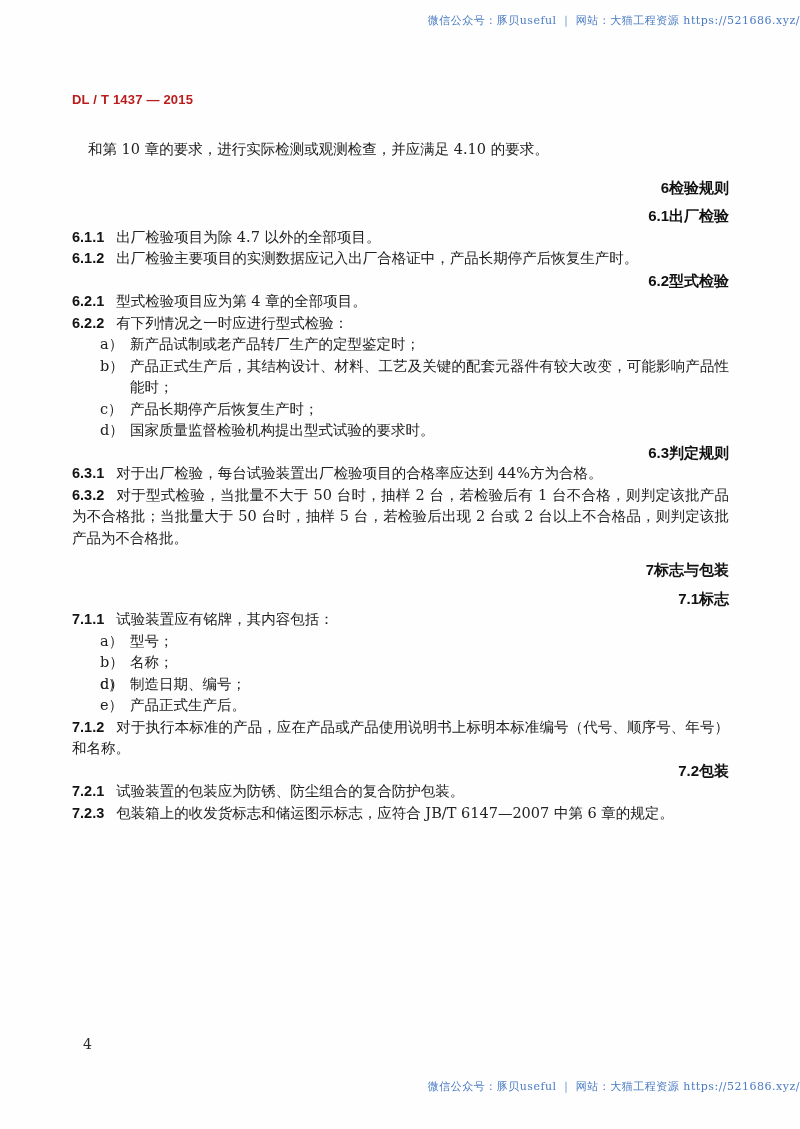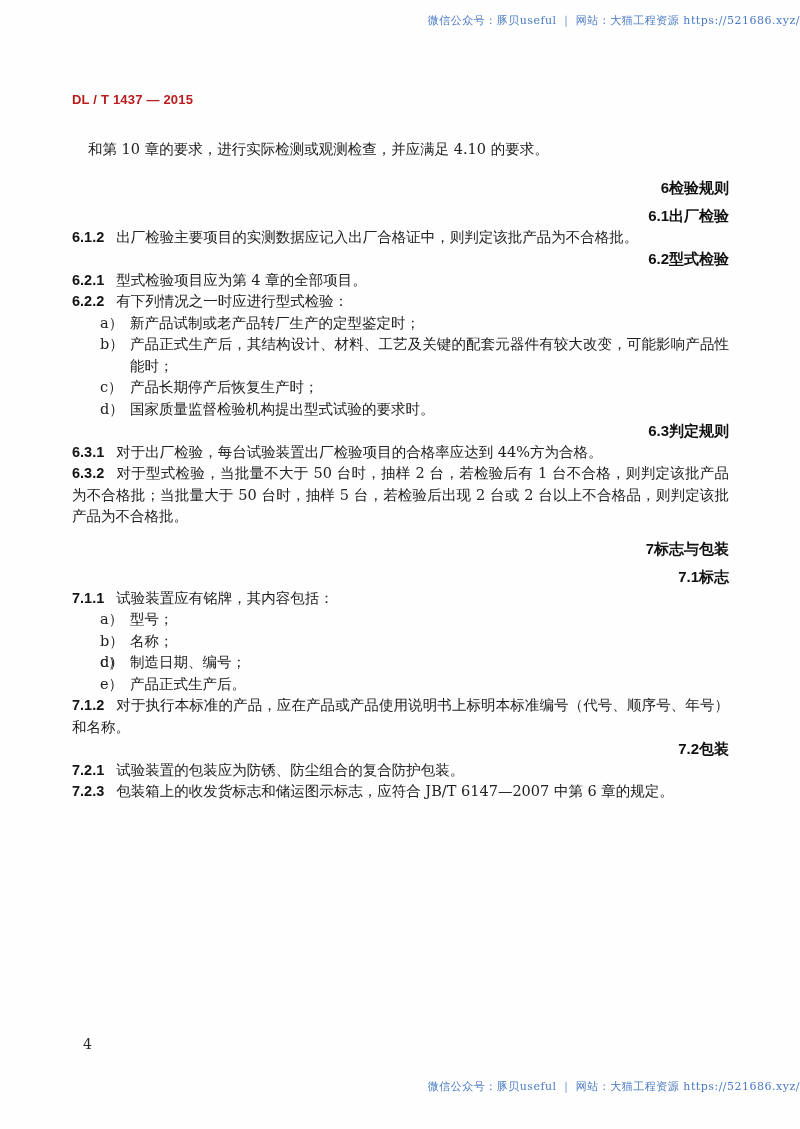--- a/index.html
+++ b/index.html
@@ -99,21 +99,22 @@
 <div class="page">
 
   <div class="watermark top" style="color: rgb(74, 123, 196);">微信公众号：豚贝useful ｜ 网站：大猫工程资源 https://521686.xyz/</div>
 
   <div class="doc-code">DL / T 1437 — 2015</div>
 
   <main class="doc-body" id="doc-content">
       <div class="para">和第 10 章的要求，进行实际检测或观测检查，并应满足 4.10 的要求。</div>
       <div class="h1"><span class="num">6</span><span class="title">检验规则</span></div>
       <div class="h2"><span class="num">6.1</span><span class="title">出厂检验</span></div>
-      <div class="clause"><span class="num">6.1.2</span><span class="txt">出厂检验主要项目的实测数据应记入出厂合格证中，则判定该批产品为不合格批。</span></div>
+      <div class="clause"><span class="num">6.1.1</span><span class="txt">出厂检验项目为除 4.7 以外的全部项目。</span></div>
+      <div class="clause"><span class="num">6.1.2</span><span class="txt">出厂检验主要项目的实测数据应记入出厂合格证中，产品长期停产后恢复生产时。</span></div>
       <div class="h2"><span class="num">6.2</span><span class="title">型式检验</span></div>
       <div class="clause"><span class="num">6.2.1</span><span class="txt">型式检验项目应为第 4 章的全部项目。</span></div>
       <div class="clause"><span class="num">6.2.2</span><span class="txt">有下列情况之一时应进行型式检验：</span></div>
       <div class="li"><span class="label">a）</span><span class="ltext">新产品试制或老产品转厂生产的定型鉴定时；</span></div>
       <div class="li"><span class="label">b）</span><span class="ltext">产品正式生产后，其结构设计、材料、工艺及关键的配套元器件有较大改变，可能影响产品性能时；</span></div>
       <div class="li"><span class="label">c）</span><span class="ltext">产品长期停产后恢复生产时；</span></div>
       <div class="li"><span class="label">d）</span><span class="ltext">国家质量监督检验机构提出型式试验的要求时。</span></div>
       <div class="h2"><span class="num">6.3</span><span class="title">判定规则</span></div>
       <div class="clause"><span class="num">6.3.1</span><span class="txt">对于出厂检验，每台试验装置出厂检验项目的合格率应达到 44%方为合格。</span></div>
       <div class="clause"><span class="num">6.3.2</span><span class="txt">对于型式检验，当批量不大于 50 台时，抽样 2 台，若检验后有 1 台不合格，则判定该批产品为不合格批；当批量大于 50 台时，抽样 5 台，若检验后出现 2 台或 2 台以上不合格品，则判定该批产品为不合格批。</span></div>

